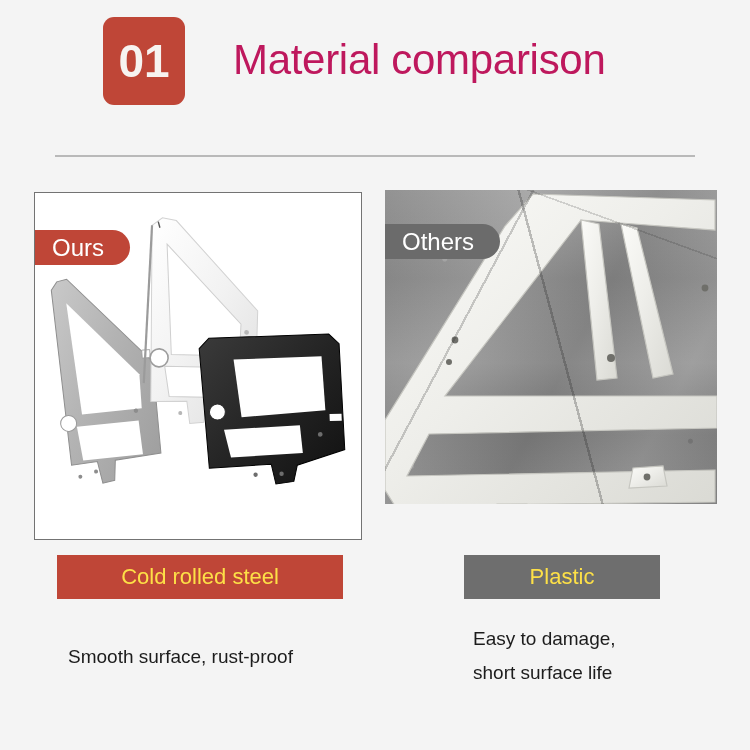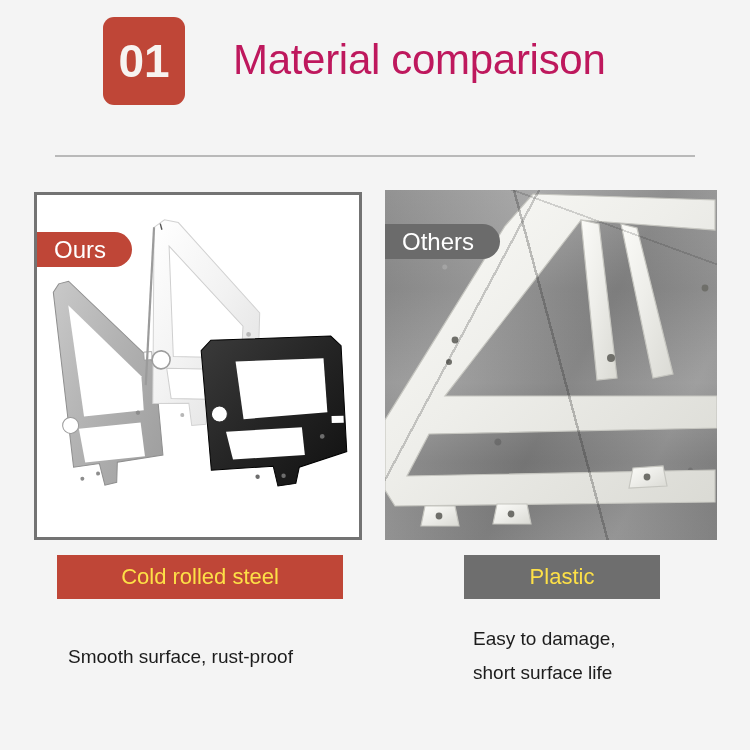--- a/index.html
+++ b/index.html
@@ -65,28 +65,28 @@
   .panel {
     position: absolute;
     overflow: hidden;
   }
   .panel-left {
     left: 34px;
     top: 192px;
     width: 328px;
     height: 348px;
     background: #ffffff;
-    border: 3px solid #737373;
+    border: 1px solid #737373;
     box-sizing: border-box;
   }
   .panel-right {
     left: 385px;
     top: 190px;
     width: 332px;
-    height: 350px;
+    height: 314px;
     background: #8c8c8c;
     box-sizing: border-box;
   }
 
   
   .tag-pill {
     position: absolute;
     height: 35px;
     display: flex;
     align-items: center;

